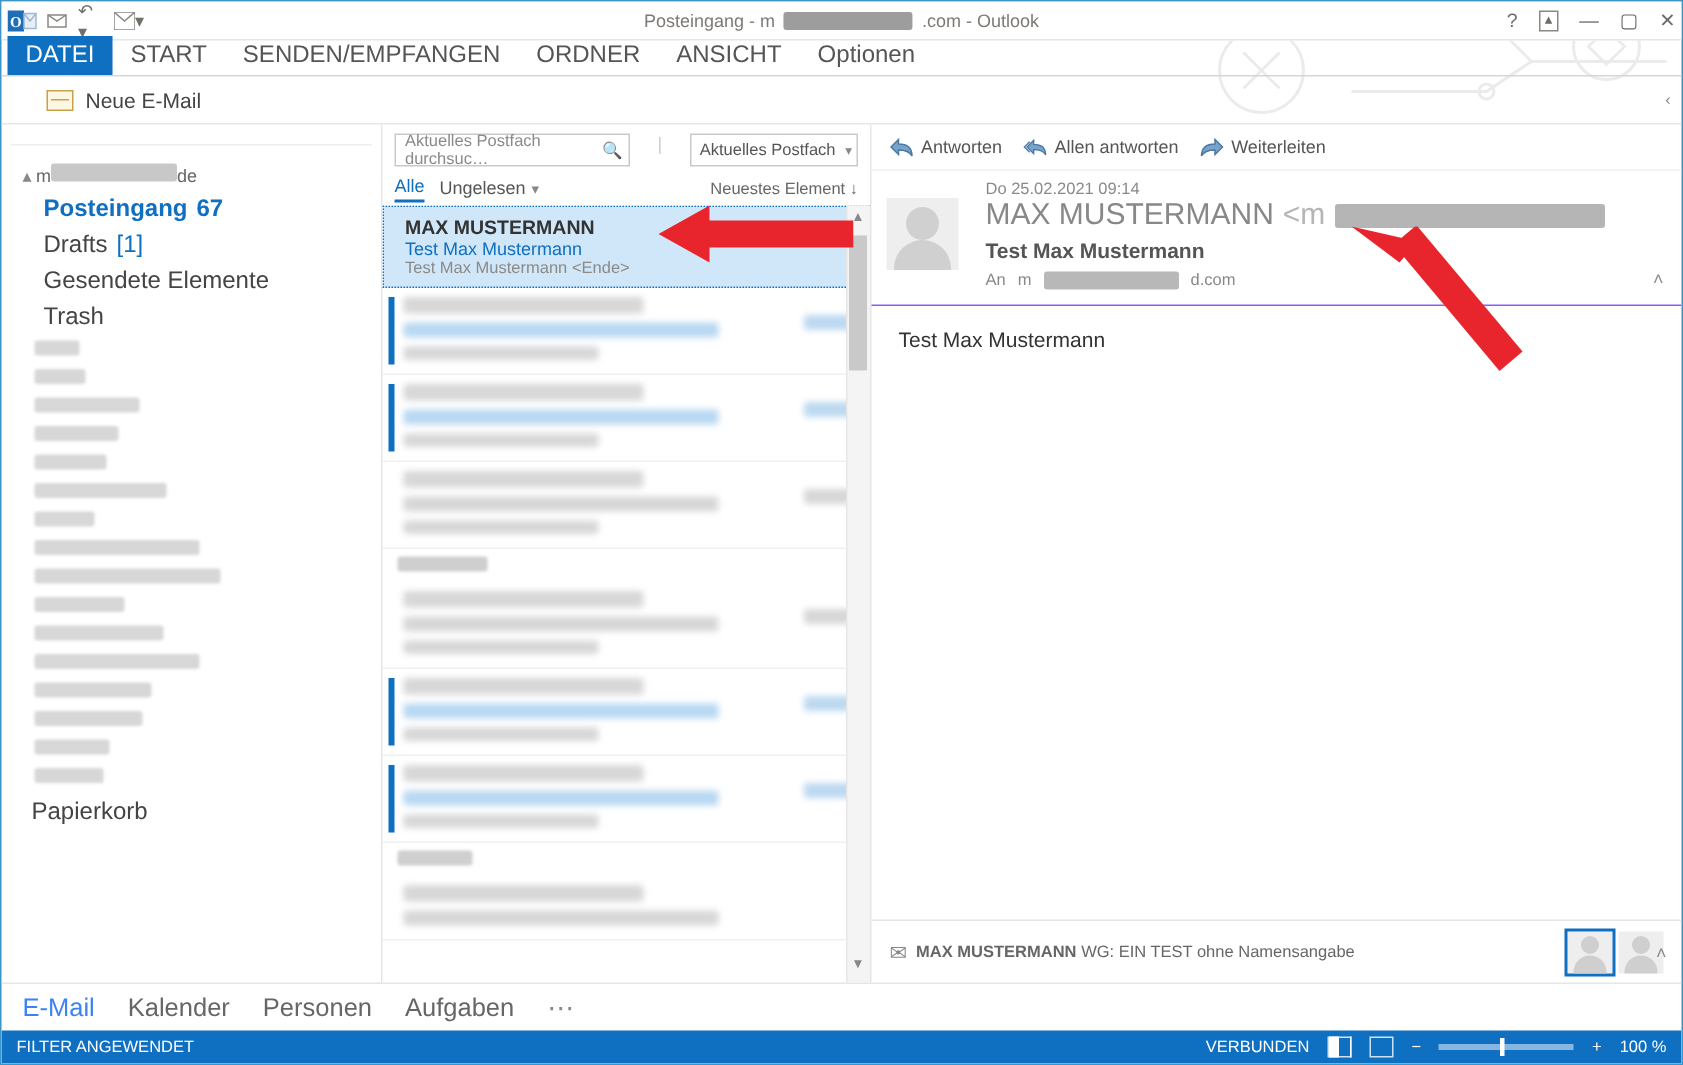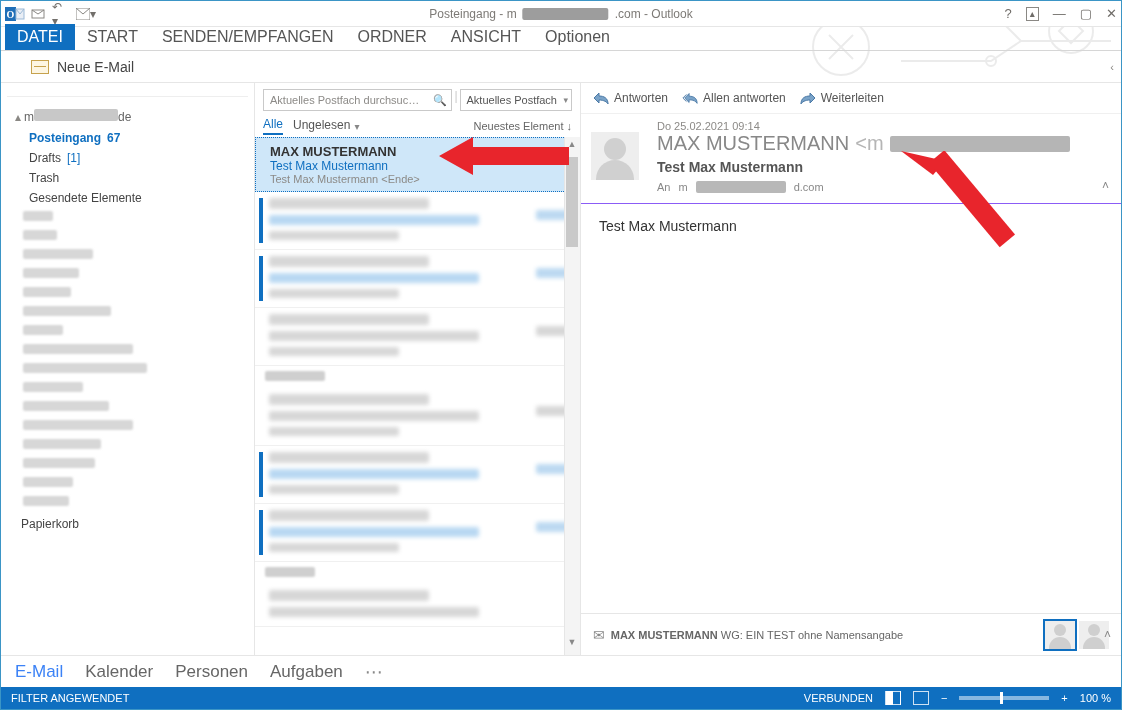--- a/index.html
+++ b/index.html
@@ -31,28 +31,28 @@
 
   
   .cols { display:flex; height:calc(100% - 26px - 24px - 32px - 32px - 22px); }
   .navpane { width:254px; border-right:1px solid #e6e6e6; overflow:hidden; padding-top:4px; }
   .listpane { width:326px; border-right:1px solid #e6e6e6; display:flex; flex-direction:column; position:relative; }
   .readpane { flex:1; display:flex; flex-direction:column; position:relative; }
 
   
   .nav-section { padding:6px 10px 4px 14px; font-size:12px; color:#666; }
   .nav-caret { display:inline-block; width:9px; color:#8a8884; }
-  .nav-item { padding:3px 10px 3px 28px; font-size:12px; color:#444; display:flex; gap:6px; align-items:center;}
+  .nav-item { padding:3px 10px 3px 28px; font-size:16px; color:#444; display:flex; gap:6px; align-items:center;}
   .nav-item.sel { color:#0f6fc0; font-weight:600; }
   .nav-count { color:#0f6fc0; font-weight:600; }
   .nav-blur-row { height:17px; margin:2px 0 2px 22px; }
   .nav-blur { display:inline-block; height:10px; background:#d7d7d7; border-radius:2px; filter:blur(1px); }
 
   
-  .searchrow { display:flex; gap:2px; padding:6px 8px 4px 8px; }
+  .searchrow { display:flex; gap:18px; padding:6px 8px 4px 8px; }
   .searchbox { flex:1; border:1px solid #c9c9c9; height:22px; display:flex; align-items:center; font-size:11px; color:#8c8a87; padding:0 6px; position:relative; }
   .searchbox .mag { position:absolute; right:4px; color:#8c8a87; font-size:11px;}
   .filter-dd { border:1px solid #c9c9c9; height:22px; font-size:11px; color:#555; display:flex; align-items:center; padding:0 14px 0 6px; position:relative;}
   .filter-dd::after{content:"▾"; position:absolute; right:3px; font-size:9px; color:#888;}
   .tabs-row { display:flex; align-items:center; padding:0 8px; font-size:12px; color:#555; height:22px; position:relative;}
   .ltab { margin-right:10px; padding-bottom:2px; }
   .ltab.active { color:#0f6fc0; border-bottom:2px solid #0f6fc0; }
   .sort-dd { margin-left:auto; font-size:11px; color:#666; }
 
   .msg-list { flex:1; overflow:hidden; position:relative; }
@@ -194,24 +194,24 @@
       <div class="nav-section"><span class="nav-caret">▴</span><span>m</span><span class="blur-pill" style="width:84px; background:#c8c8c8;"></span><span>de</span></div>
       <div class="nav-item sel">
           <span>Posteingang</span> 
           <span class="nav-count">67</span>
         </div>
       <div class="nav-item">
           <span>Drafts</span> 
           <span style="color:#0f6fc0">[1]</span>
         </div>
       <div class="nav-item">
+          <span>Gesendete Elemente</span>
+        </div>
+      <div class="nav-item">
           <span>Trash</span>
-        </div>
-      <div class="nav-item">
-          <span>Gesendete Elemente</span>
         </div>
 
       <div class="nav-blur-row"><span class="nav-blur" style="width:30px"></span></div>
       <div class="nav-blur-row"><span class="nav-blur" style="width:34px"></span></div>
       <div class="nav-blur-row"><span class="nav-blur" style="width:70px"></span></div>
       <div class="nav-blur-row"><span class="nav-blur" style="width:56px"></span></div>
       <div class="nav-blur-row"><span class="nav-blur" style="width:48px"></span></div>
       <div class="nav-blur-row"><span class="nav-blur" style="width:88px"></span></div>
       <div class="nav-blur-row"><span class="nav-blur" style="width:40px"></span></div>
       <div class="nav-blur-row"><span class="nav-blur" style="width:110px"></span></div>

